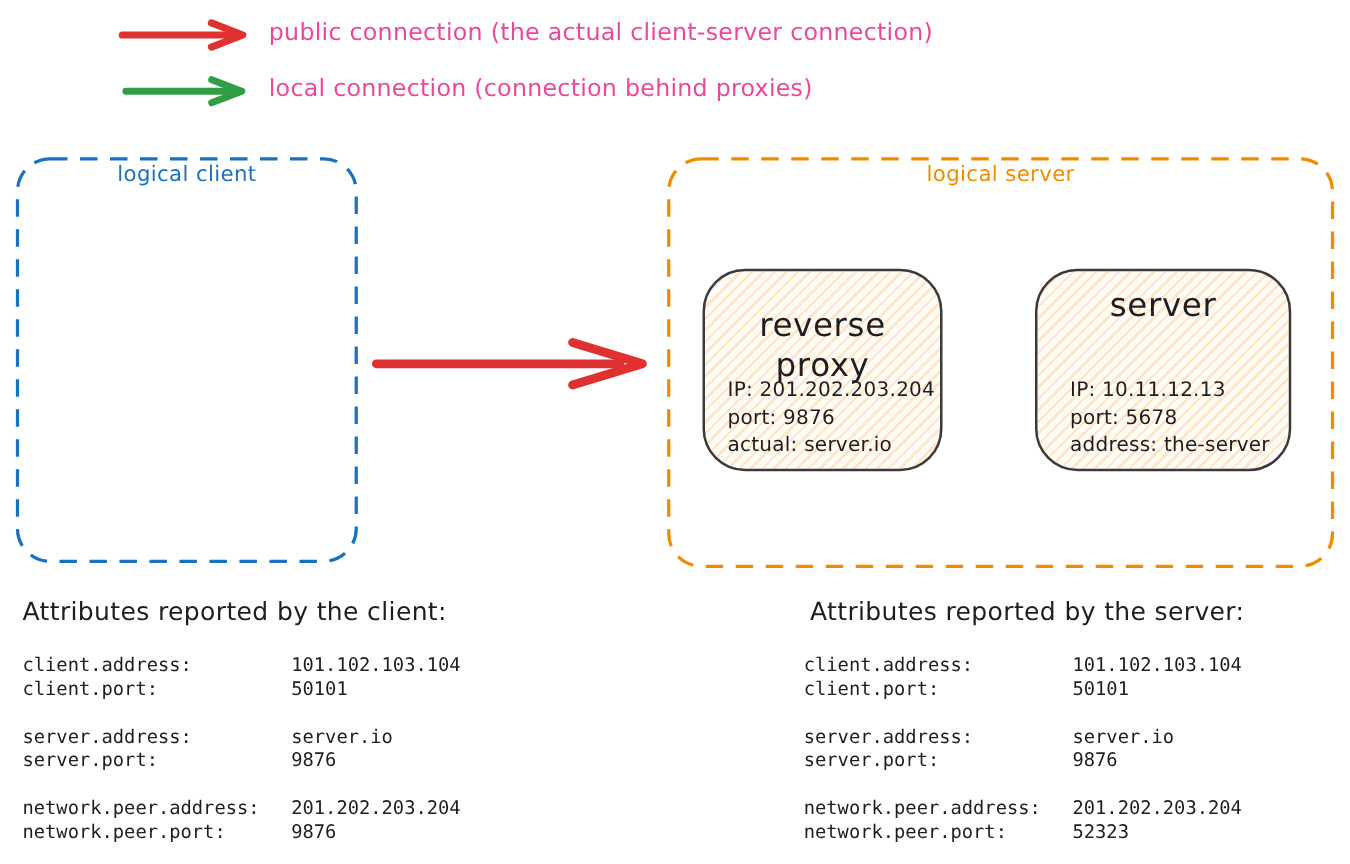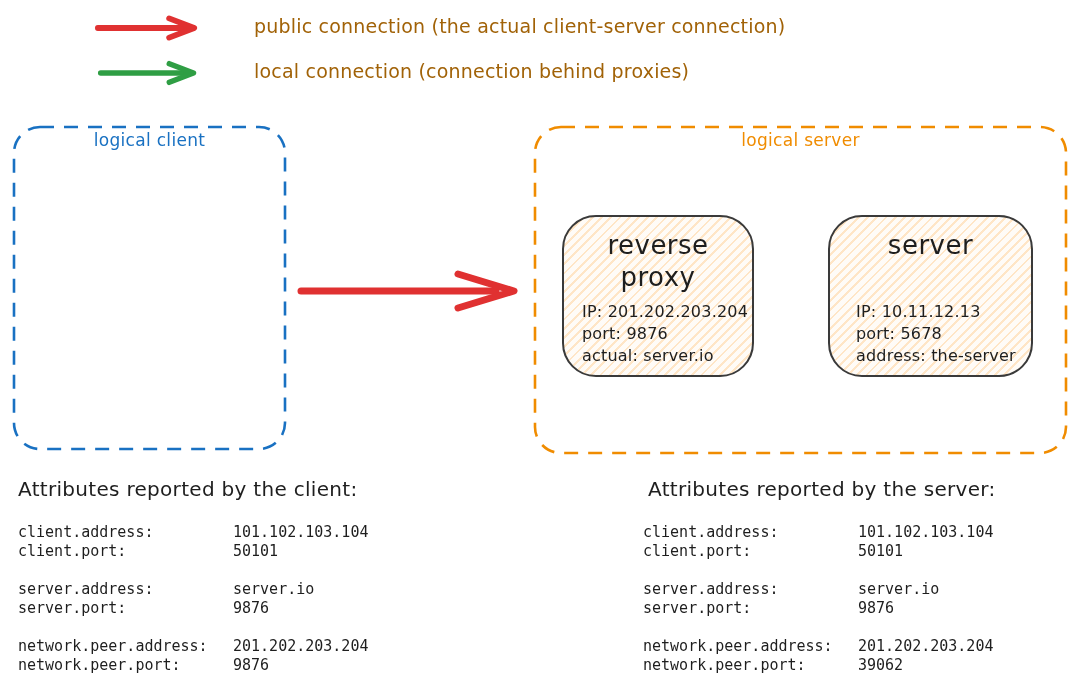--- a/index.html
+++ b/index.html
@@ -3,21 +3,21 @@
 <meta charset="utf-8">
 <style>
   html,body{margin:0;padding:0;background:#ffffff;}
   .canvas{
     position:relative;width:1080px;height:691px;background:#ffffff;overflow:hidden;
     font-family:"DejaVu Sans",sans-serif;color:#1e1e1e;
   }
   .abs{position:absolute;}
   
   .legend-text{
-    font-size:19px;letter-spacing:.2px;color:#a16207;white-space:nowrap;margin-left:39px;
+    font-size:19px;letter-spacing:.2px;color:#ec4899;white-space:nowrap;
   }
   
   .group{position:absolute;}
   .group-border{position:absolute;left:0;top:0;width:100%;height:100%;}
   .group-label{
     position:absolute;top:5px;left:0;width:100%;text-align:center;
     font-size:17px;letter-spacing:.3px;
   }
   .blue-text{color:#1971c2;}
   .orange-text{color:#f08c00;}
@@ -34,21 +34,21 @@
   .node-orange{
     border-radius:34px;
     background:repeating-linear-gradient(135deg,
       rgba(255,216,168,.65) 0px, rgba(255,216,168,.65) 2px,
       rgba(255,247,237,.45) 2px, rgba(255,247,237,.45) 6.5px);
   }
   .node-title{
     position:absolute;top:12px;left:0;width:100%;text-align:center;
     font-size:26px;line-height:32px;letter-spacing:.5px;color:#1e1e1e;
   }
-  .node-title.narrow{padding:0 34px;width:auto;left:0;right:0;}
+  .node-title.narrow{padding:0 34px;width:auto;left:0;right:0;margin-top:16px;}
   .node-lines{
     position:absolute;left:22px;top:82px;font-size:16px;line-height:22px;
     letter-spacing:.2px;white-space:nowrap;
   }
   
   .arrow-red{stroke:#e03131;}
   .arrow-green{stroke:#2f9e44;}
   
   .attrs{position:absolute;width:420px;}
   .attrs-title{font-size:20px;letter-spacing:.3px;color:#1e1e1e;white-space:nowrap;}
@@ -170,19 +170,19 @@
           <span>9876</span>
         </div>
       </div>
       <div class="attr-group">
         <div class="attr-row">
           <span>network.peer.address:</span>
           <span>201.202.203.204</span>
         </div>
         <div class="attr-row">
           <span>network.peer.port:</span>
-          <span>39062</span>
+          <span>52323</span>
         </div>
       </div>
     </div>
   </div>
 
 </div>
 
 </body></html>

